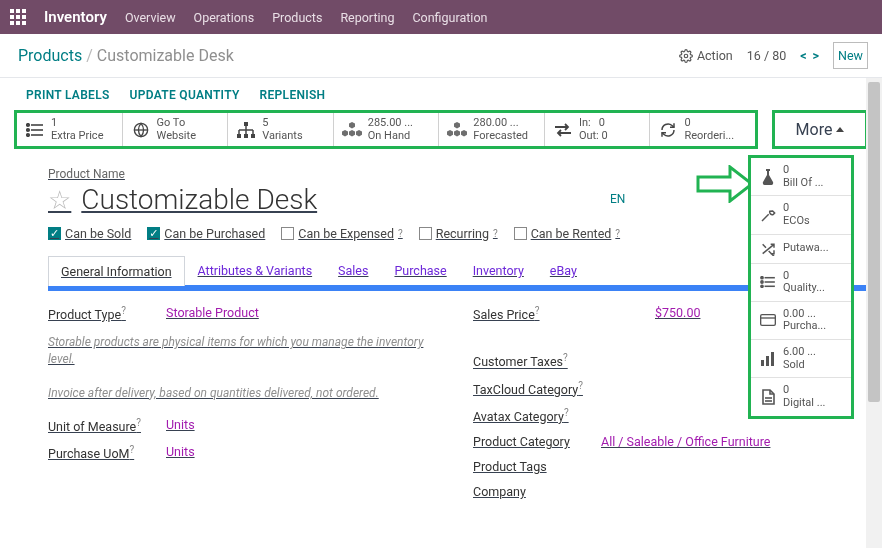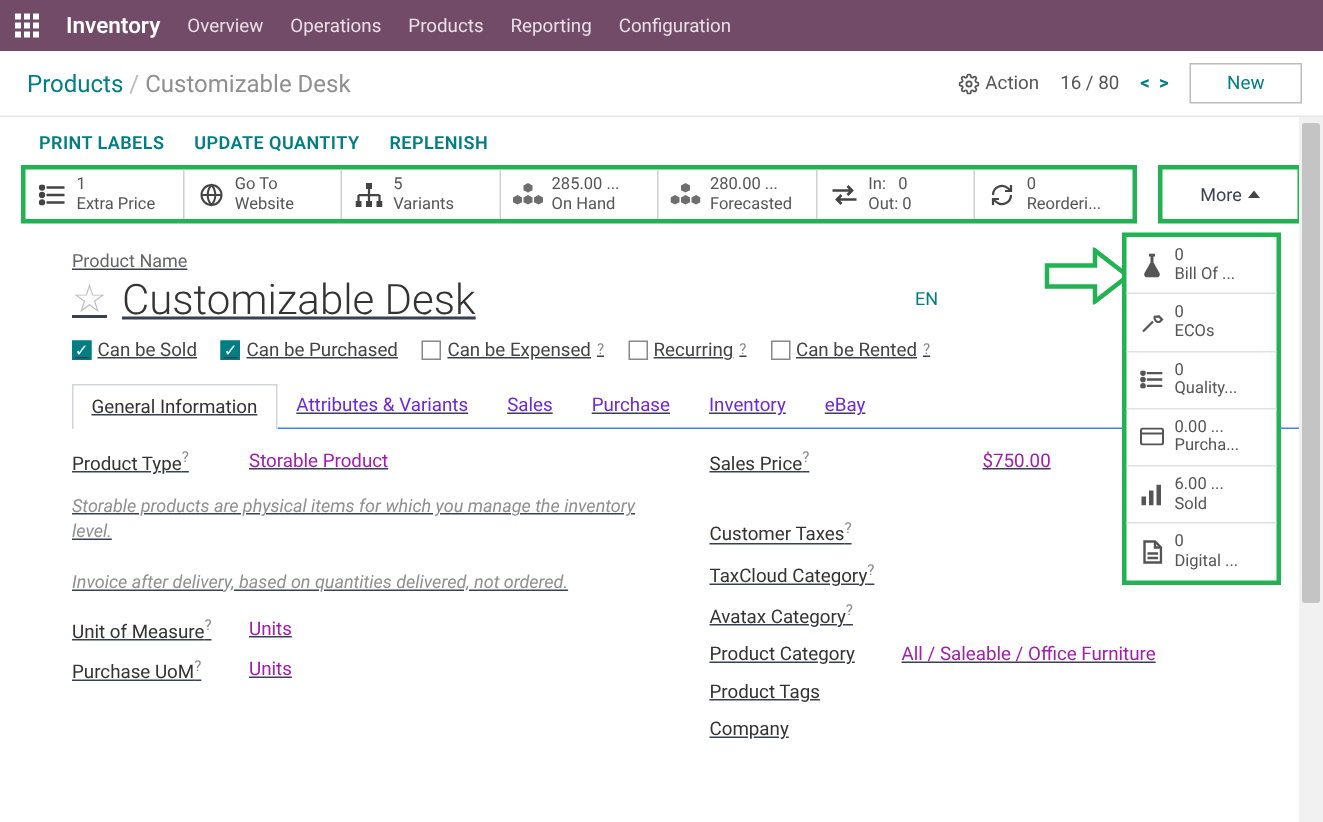--- a/index.html
+++ b/index.html
@@ -11,51 +11,51 @@
   .topnav .brand { font-weight: 600; font-size: 15px; }
   .topnav a { color: #e9dfe6; font-size: 12.5px; cursor: pointer; }
 
   .subhead { height: 44px; border-bottom: 1px solid #e5e7eb; display: flex; align-items: center; padding: 0 14px 0 18px; justify-content: space-between; }
   .breadcrumb { color: #8f8f8f; font-size: 16px; display: flex; align-items: center; gap: 4px; }
   .breadcrumb .first { color: #017e84; }
   .breadcrumb .sep { color: #bbb; }
   .subhead .right { display: flex; align-items: center; gap: 14px; font-size: 12.5px; color: #555; }
   .action { display: flex; align-items: center; gap: 4px; cursor: pointer; }
   .pager-arrows { display: flex; gap: 6px; font-weight: bold; color: #017e84; }
-  .newbtn { border: 1px solid #bcbcbc; padding: 5px 24px; color: #017e84; cursor: pointer; font-size: 12.5px; }
+  .newbtn { border: 1px solid #bcbcbc; padding: 5px 4px; color: #017e84; cursor: pointer; font-size: 12.5px; }
 
   .toolbar { padding: 10px 14px 4px 26px; display: flex; gap: 20px; }
   .toolbar a { color: #017e84; font-size: 12px; font-weight: 600; letter-spacing: .3px; cursor: pointer; text-transform: uppercase; }
 
   .statband { display: flex; margin: 4px 14px 12px 14px; position: relative; }
   .statgroup { display: flex; flex: 1; border: 3px solid #21b352; }
   .statbox { flex: 1; display: flex; align-items: center; gap: 6px; padding: 4px 8px; border-left: 1px solid #d0d0d0; cursor: pointer; font-size: 11px; color: #555; }
   .statbox:first-child { border-left: none; }
   .statbox .ic { width: 20px; height: 20px; display:flex; align-items:center; justify-content:center; color:#666; }
   .statbox .txt { display: flex; flex-direction: column; line-height: 1.15; }
-  .more { width: 96px; margin-left: 14px; border: 3px solid #21b352; display:flex; align-items:center; justify-content:center; gap:4px; cursor:pointer; font-size:12px; }
+  .more { width: 96px; margin-left: 14px; border: 3px solid #21b352; display:flex; align-items:center; justify-content:center; gap:4px; cursor:pointer; font-size:16px; }
   .caret-up { width:0; height:0; border-left:4px solid transparent; border-right:4px solid transparent; border-bottom:5px solid #444; }
 
   .big-arrow { position:absolute; left:696px; top:165px; }
 
   .product-area { display:flex; align-items:flex-start; }
   .product-left { flex:1; padding: 0 14px 0 48px; text-decoration: underline; }
   .pname-label { font-size:12px; color:#666; margin-top:6px; }
   .title-row { display:flex; align-items:center; gap:10px; margin: 2px 0 10px 0; }
   .star { font-size:26px; color:#bbb; cursor:pointer; }
   .title { font-size:28px; color:#333; font-weight:300; }
   .lang { position:absolute; left:610px; top:192px; color:#017e84; font-size:12px; cursor:pointer; }
 
   .check-row { display:flex; gap:16px; flex-wrap:wrap; font-size:12.5px; color:#444; margin-bottom:14px; }
   .check-row label { display:flex; align-items:center; gap:4px; cursor:pointer; }
   .chk { width:13px; height:13px; border:1px solid #888; display:inline-flex; align-items:center; justify-content:center; }
   .chk.on { background:#017e84; border-color:#017e84; color:#fff; font-size:11px; }
   .help { color:#888; font-size:10px; vertical-align:super; }
 
-  .tabs { display:flex; border-bottom:1px solid #3b82f6; margin-bottom:14px; }
+  .tabs { display:flex; border-bottom:6px solid #3b82f6; margin-bottom:14px; }
   .tab { padding:7px 12px; border:1px solid transparent; border-bottom:none; font-size:12.5px; color:#6d28d9; cursor:pointer; }
   .tab.active { border-color:#d1d5db; background:#fff; position:relative; top:1px; color:#333; }
 
   .form-grid { display:flex; gap:30px; font-size:12.5px; }
   .col { flex:1; display:flex; flex-direction:column; gap:10px; }
   .row { display:flex; gap:8px; }
   .lbl { width:110px; color:#333; }
   .val { color:#a21caf; }
   .hint { color:#8f8f8f; font-style:italic; font-size:12px; line-height:1.35; margin:2px 0 6px 0; }
 
@@ -342,20 +342,30 @@
           <path d="M14.7 6.3a4 4 0 0 0 5 5L22 9l-3-3zM13 11L3 21"></path>
         </svg>
     </span>
     <span class="txt">
         <span>0</span>
         <span>ECOs</span>
       </span>
   </div>
   <div class="item">
     <span class="ic">
+      <svg width="16" height="14" viewBox="0 0 24 20" fill="none" stroke="#555" stroke-width="2.2">
+          <path d="M16 3h5v5M4 17l17-14M16 17h5v-5M13 13l8 8M4 3l5 5"></path>
+        </svg>
+    </span>
+    <span class="txt">
+        <span>Putawa...</span>
+      </span>
+  </div>
+  <div class="item">
+    <span class="ic">
       <svg width="16" height="12" viewBox="0 0 18 14">
           <g stroke="#555" stroke-width="1.8">
             <circle cx="2" cy="2" r="1.3" fill="#555"></circle>
             <line x1="5" y1="2" x2="17" y2="2"></line>
             <circle cx="2" cy="7" r="1.3" fill="#555"></circle>
             <line x1="5" y1="7" x2="17" y2="7"></line>
             <circle cx="2" cy="12" r="1.3" fill="#555"></circle>
             <line x1="5" y1="12" x2="17" y2="12"></line>
           </g>
         </svg>

